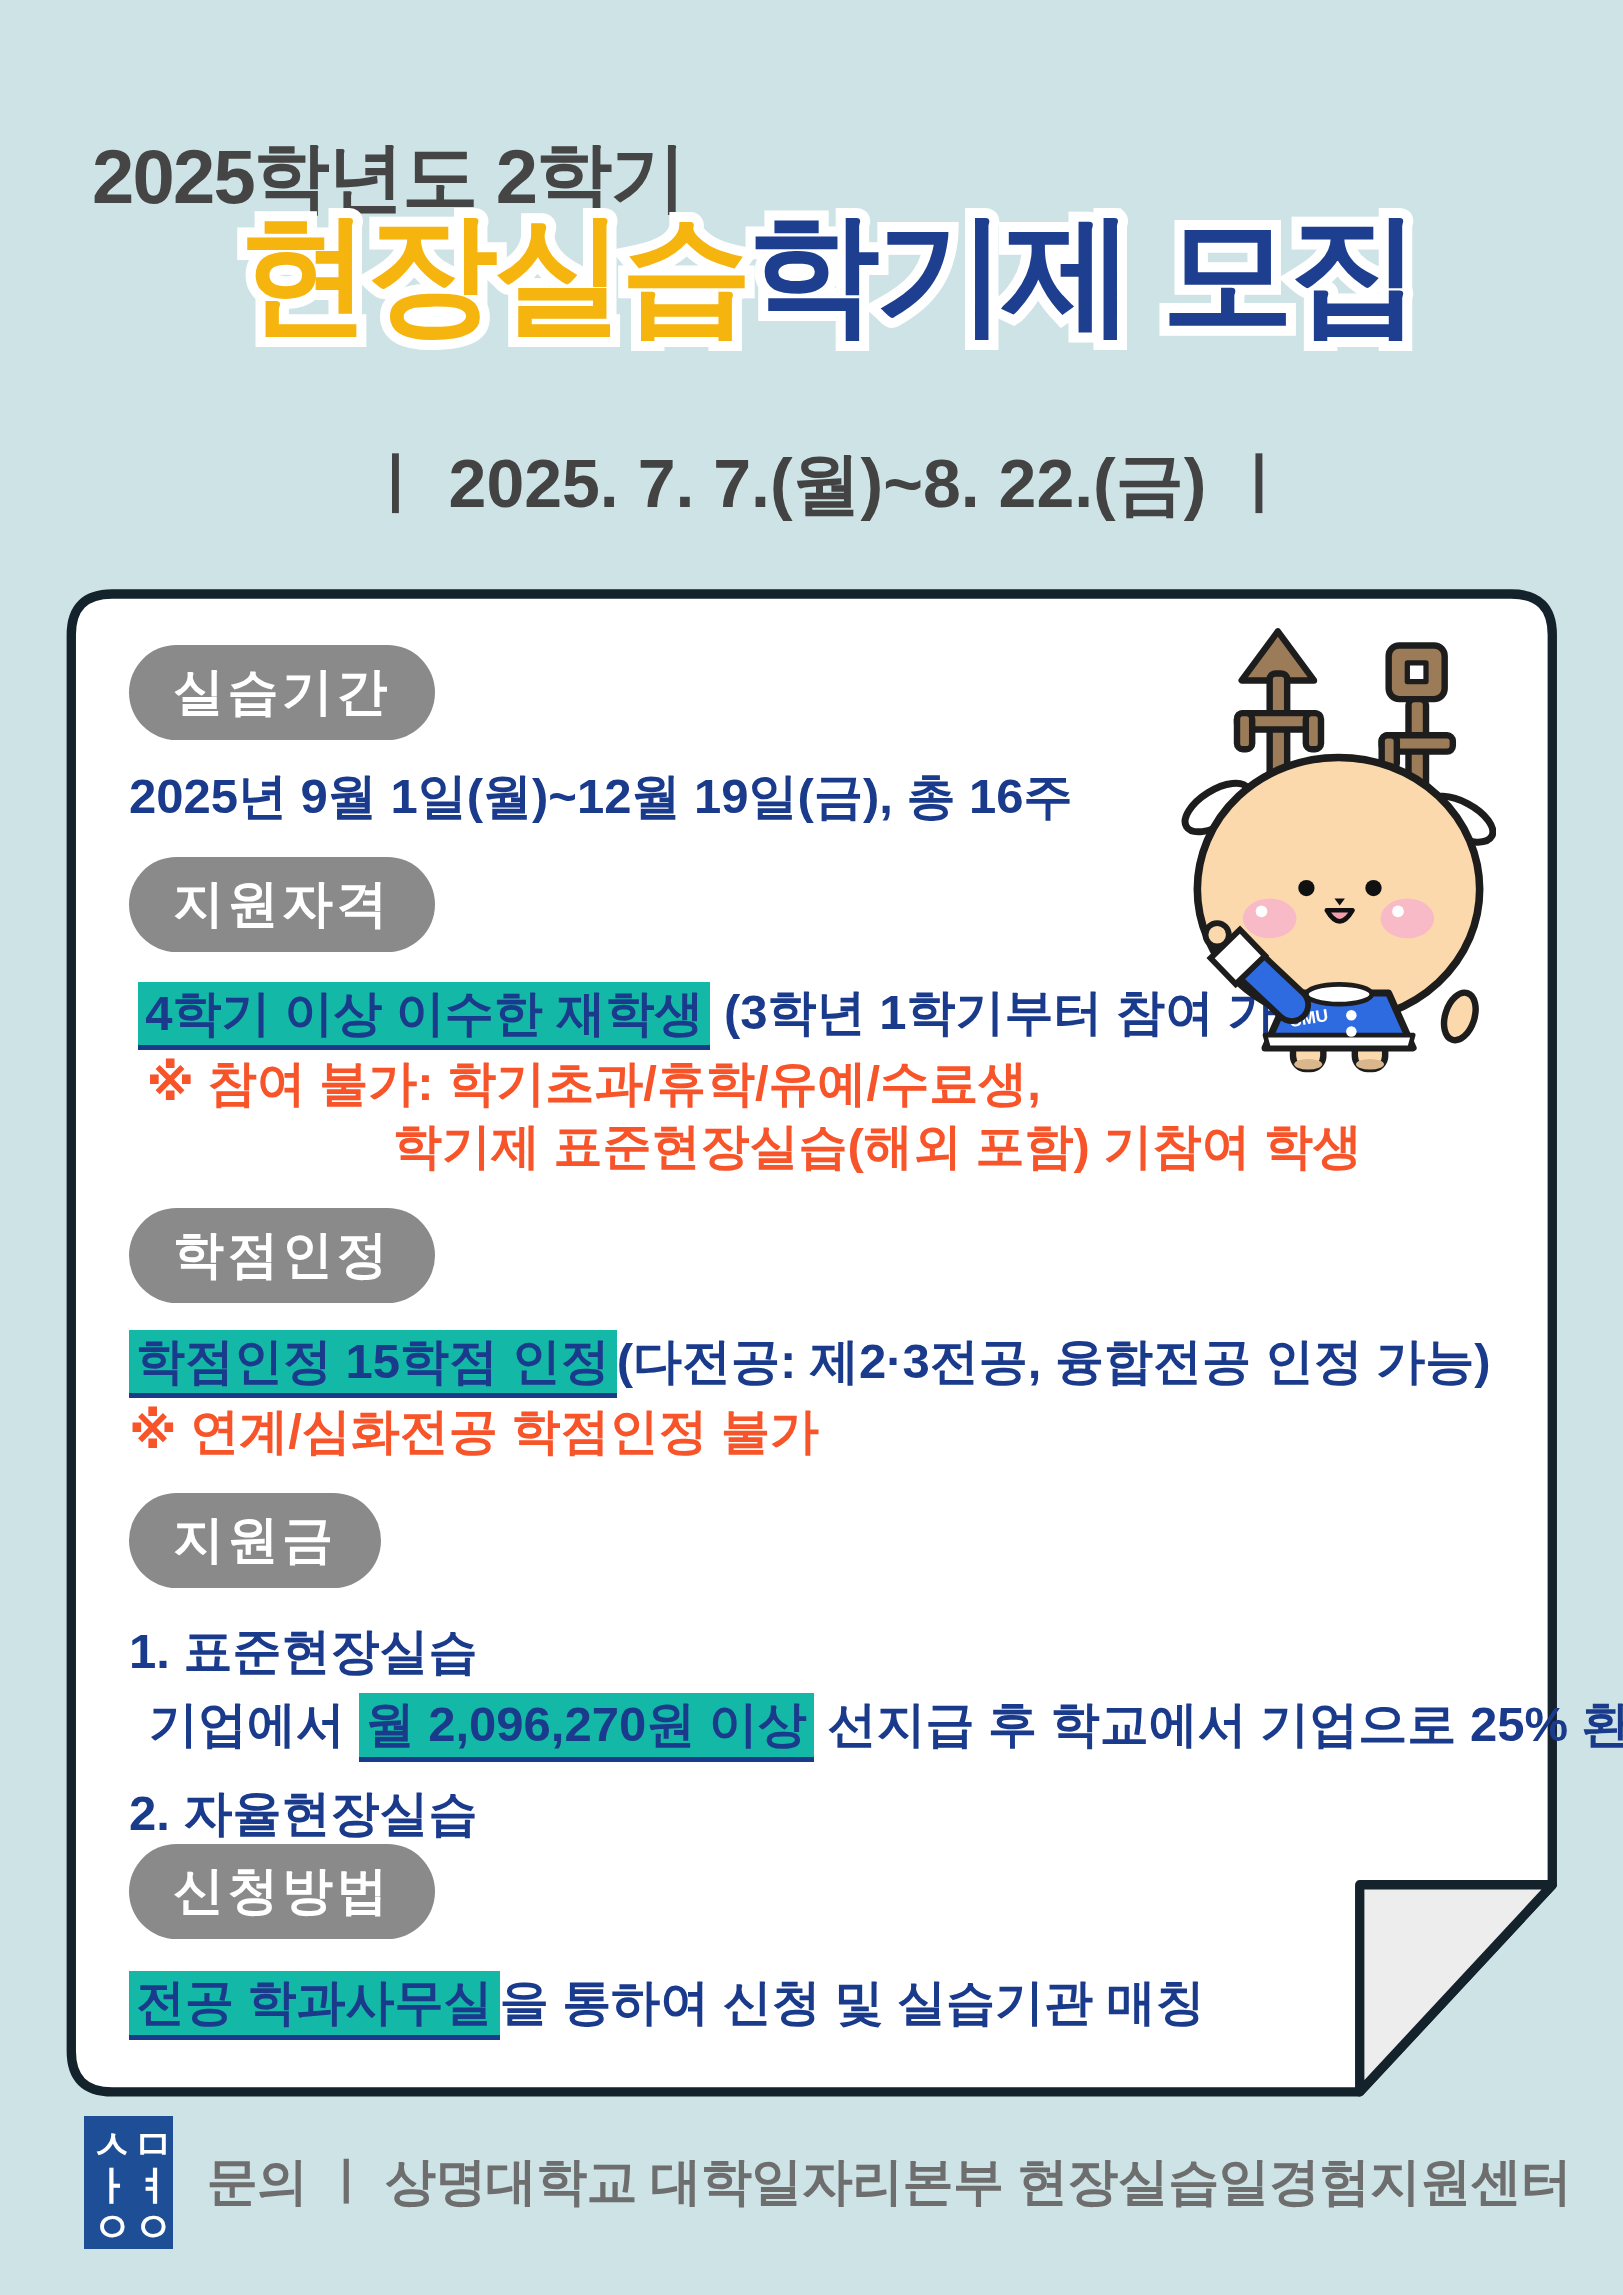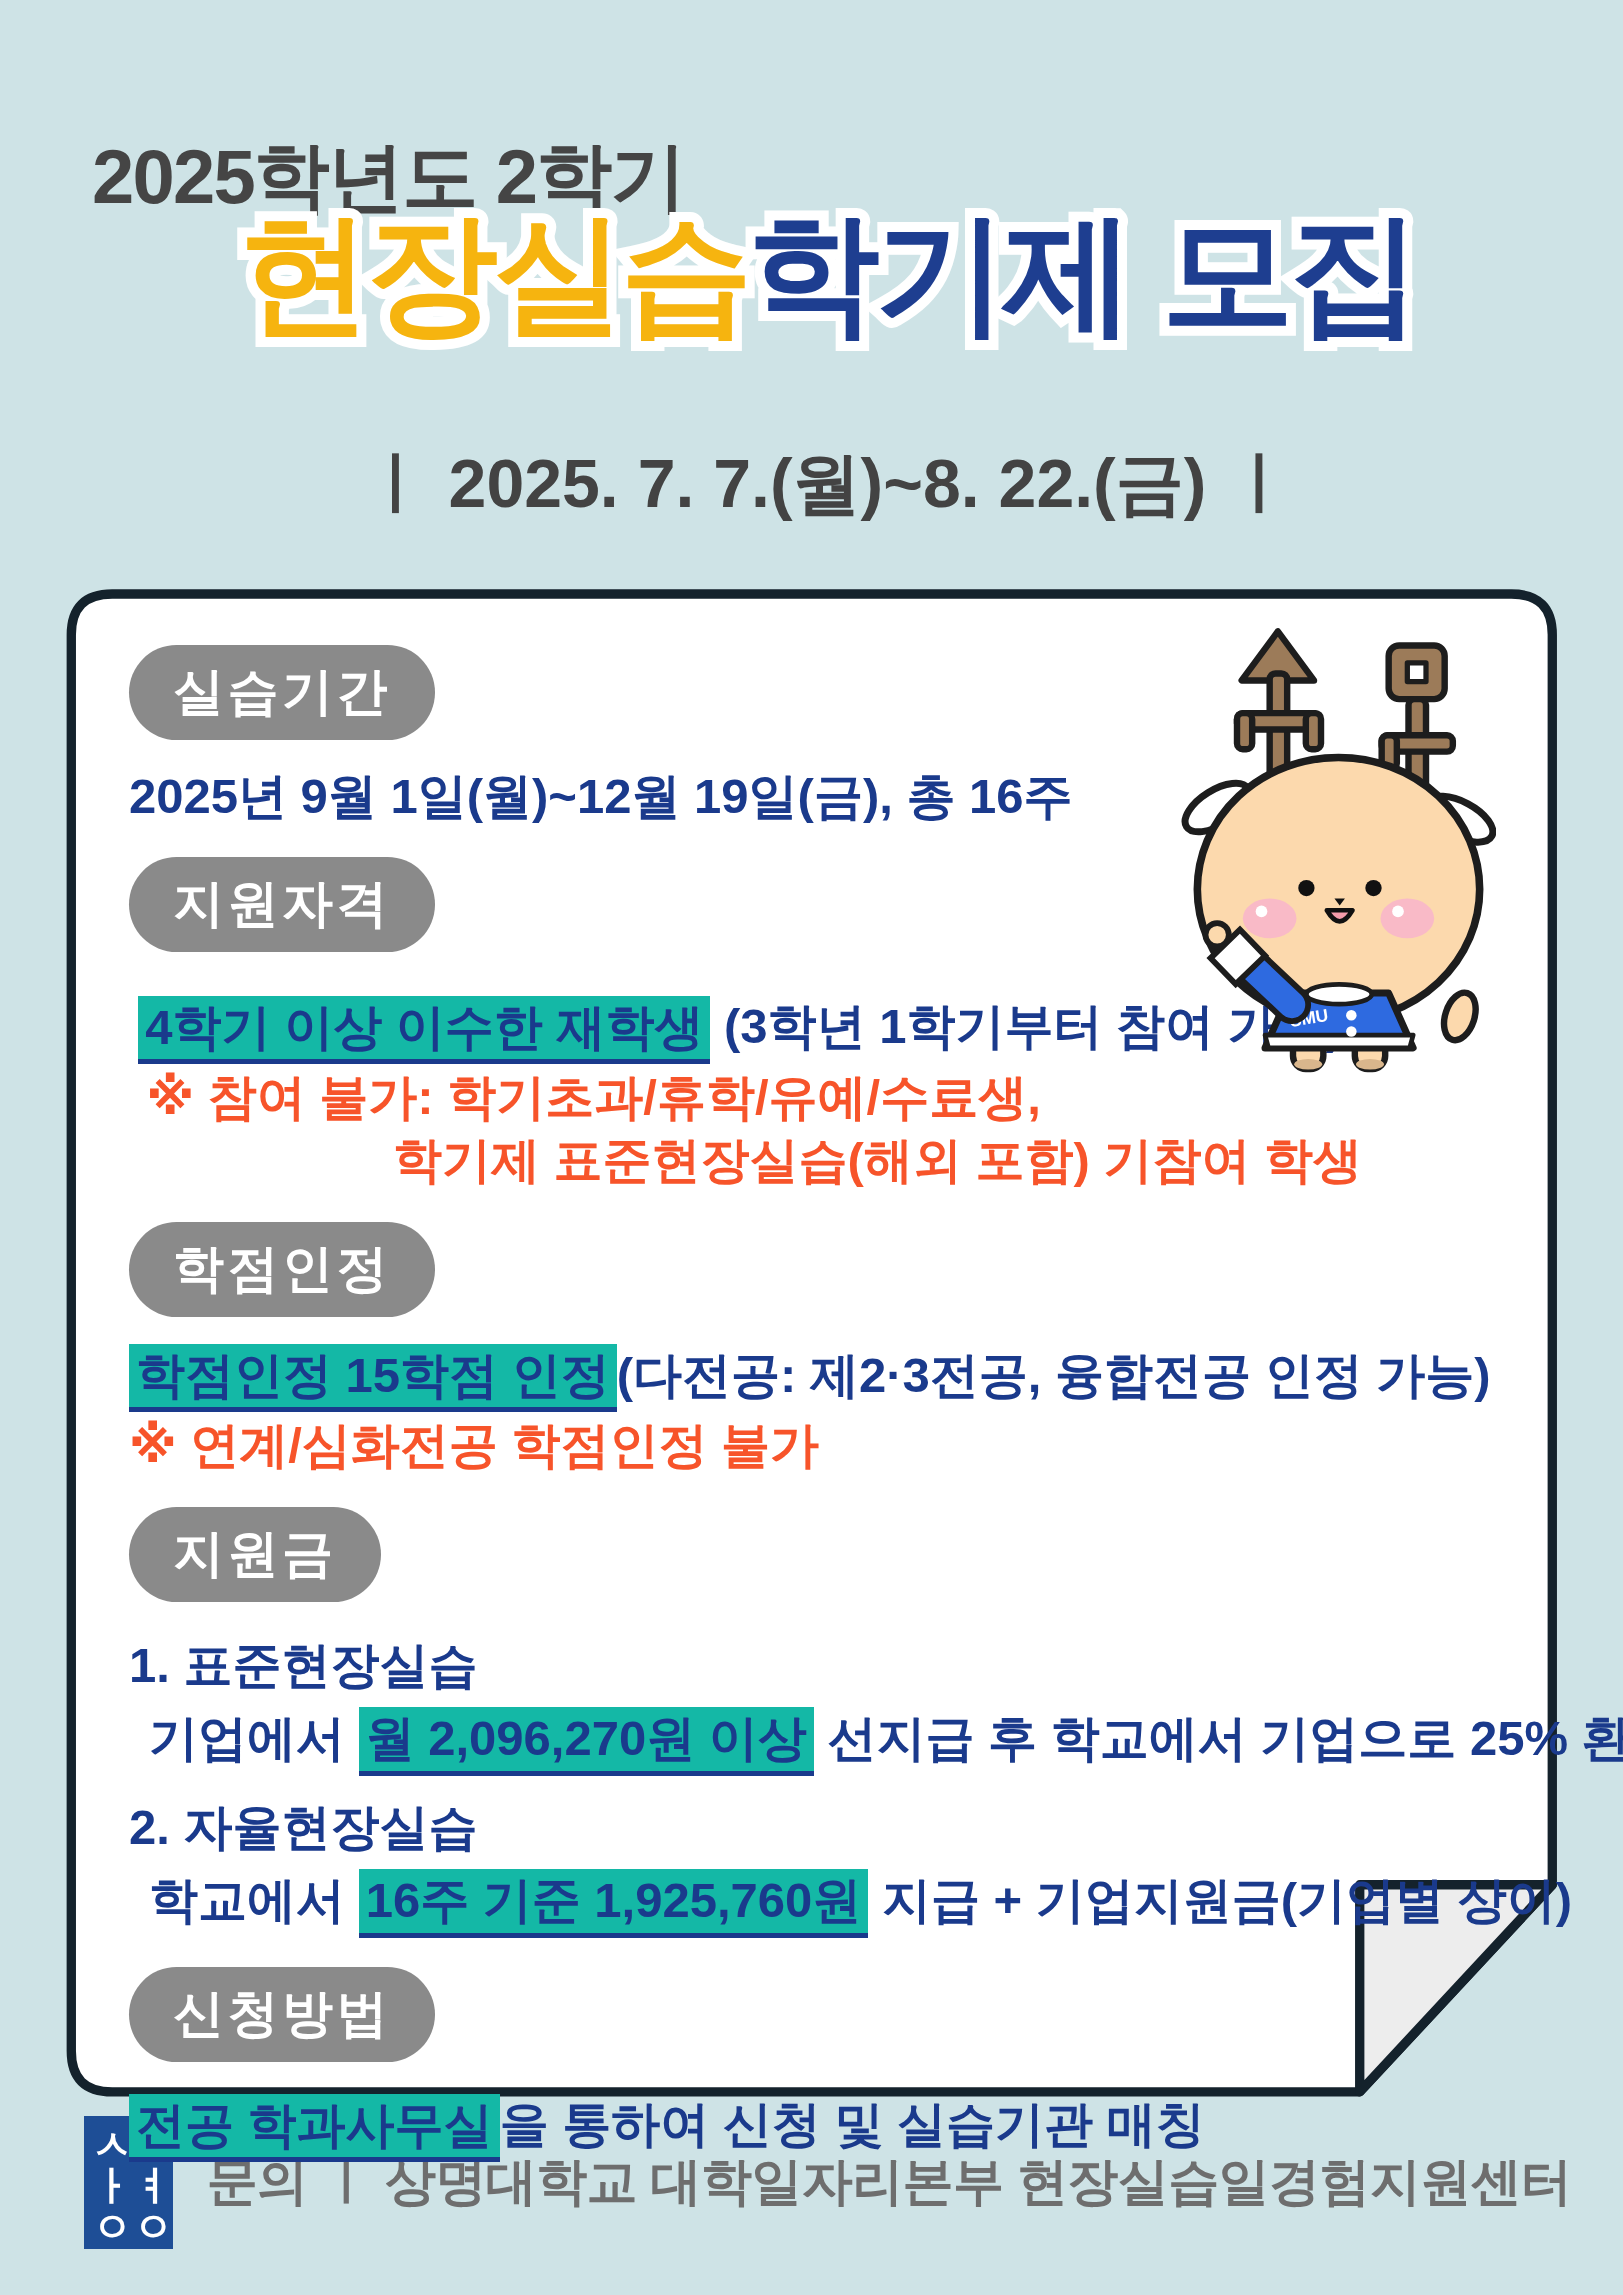--- a/index.html
+++ b/index.html
@@ -23,21 +23,21 @@
   .card-bg{position:absolute;left:0;top:0;width:1623px;height:2295px;z-index:1;}
   .card-content{position:absolute;left:71px;top:594px;width:1481px;height:1498px;
          box-sizing:border-box;padding:51px 41px 0 58px;z-index:2;}
   .pill{display:inline-block;background:#8a8a8a;color:#ffffff;font-size:51px;font-weight:800;
         padding:13px 44px;border-radius:117px;letter-spacing:3.5px;white-space:nowrap;}
   .line{font-size:49px;font-weight:700;line-height:1.28;white-space:nowrap;}
   .navy{color:#1a3a8c;}
   .orange{color:#f7542a;}
   .hl{background:#14b8a6;color:#1a3a8c;padding:3.5px 7px 5.8px 7px;
       border-bottom:5.3px solid #1a3a8c;}
-  .mb42{margin-bottom:24.5px;}.mb50{margin-bottom:43px;}.mb46{margin-bottom:27px;}
+  .mb42{margin-bottom:24.5px;}.mb50{margin-bottom:29px;}.mb46{margin-bottom:27px;}
   .mb54{margin-bottom:31.5px;}.mb60{margin-bottom:35px;}
   .mt14{margin-top:8.2px;}.mt18{margin-top:10.5px;}.mt44{margin-top:26px;}
   .sgap{margin-bottom:30px;}
   .ml16{margin-left:9.3px;}.ml30{margin-left:17.5px;}.ml452{margin-left:264px;}.ml34{margin-left:20px;}
 
   .mascot{position:absolute;right:56px;top:21px;width:315px;height:461px;}
 
   
   .footer{position:absolute;left:0;top:2116px;width:100%;display:flex;
           justify-content:center;align-items:center;gap:34px;}
@@ -148,21 +148,20 @@
       <div class="pill mb46">학점인정</div>
       <div class="line navy"><span class="hl">학점인정 15학점 인정</span><span>(다전공: 제2·3전공, 융합전공 인정 가능)</span></div>
       <div class="line orange mt14 sgap">※ 연계/심화전공 학점인정 불가</div>
     </div>
 
     <div>
       <div class="pill mb54">지원금</div>
       <div class="line navy">1. 표준현장실습</div>
       <div class="line navy ml34 mt18"><span>기업에서 </span><span class="hl">월 2,096,270원 이상</span><span> 선지급 후 학교에서 기업으로 25% 환급</span></div>
       <div class="line navy mt44">2. 자율현장실습</div>
-      <div class="line navy ml34 mt18 mb60"><span>학교에서 </span><span class="hl">16주 기준 1,925,760원</span><span> 지급 + 기업지원금(기업별 상이)</span></div>
     </div>
 
     <div>
       <div class="pill mb54">신청방법</div>
       <div class="line navy"><span class="hl">전공 학과사무실</span><span>을 통하여 신청 및 실습기관 매칭</span></div>
     </div>
 
   </div>
 
   <div class="footer">

